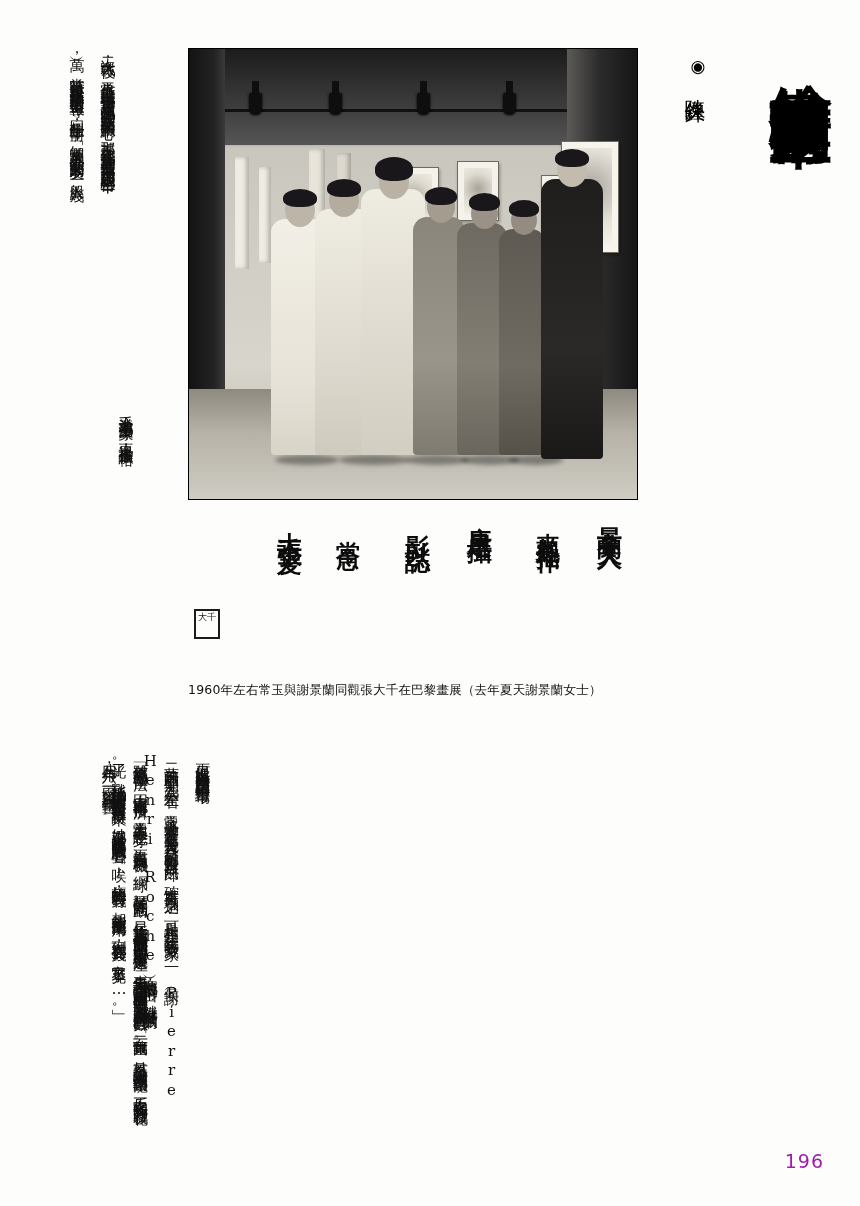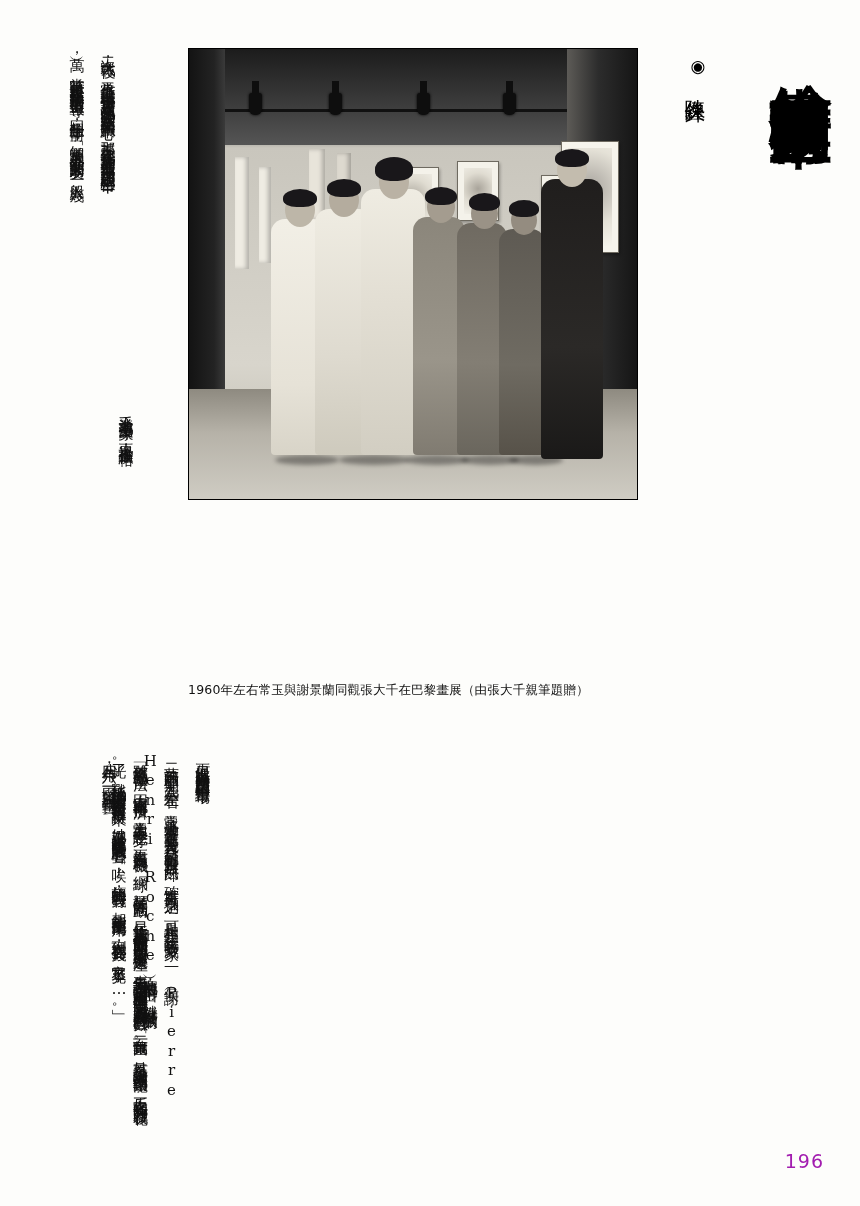--- a/index.html
+++ b/index.html
@@ -345,22 +345,31 @@
 
     <div class="person" style="left:310px; width:46px; height:226px; background:linear-gradient(180deg,#5e5a53 0%,#6f6b62 60%,#575249 100%);"></div>
     <div class="head" style="left:322px; bottom:264px; width:26px; height:30px; background:#948c80;"></div>
     <div class="hair" style="left:320px; bottom:282px; width:30px; height:17px;"></div>
 
     <div class="person" style="left:352px; width:62px; height:280px; bottom:40px; background:linear-gradient(180deg,#201e1d 0%,#2b2927 60%,#1a1918 100%);"></div>
     <div class="head" style="left:368px; bottom:312px; width:30px; height:34px; background:#c3bcae;"></div>
     <div class="hair" style="left:366px; bottom:332px; width:34px; height:18px;"></div>
   </div>
 
-
-  <div class="caption">1960年左右常玉與謝景蘭同觀張大千在巴黎畫展（由張大千親筆題贈）</div>
+  <div class="callig">
+    <div class="col" style="right:10px;  top:2px;  font-size:25px;">景蘭夫人</div>
+    <div class="col" style="right:72px;  top:8px;  font-size:24px;">來觀拙作</div>
+    <div class="col" style="right:140px; top:2px;  font-size:25px;">庚是攝</div>
+    <div class="col" style="right:202px; top:10px; font-size:25px;">影以誌</div>
+    <div class="col" style="right:272px; top:16px; font-size:24px;">當念</div>
+    <div class="col" style="right:330px; top:6px;  font-size:25px;">大千張爰</div>
+    <div class="seal">大千</div>
+  </div>
+
+  <div class="caption">1960年左右常玉與謝景蘭同觀張大千在巴黎畫展（去年夏天謝景蘭女士）</div>
 
   <div id="top-left-block">
     <div class="vcol">二次大戰後，常玉作品首次出現在拍賣市場該是一九八三年的巴黎國立藝術品拍賣中心，那張五〇年代裸女油畫的落搥價爲二萬法郎（加上稅約台幣十二</div>
     <div class="vcol">萬），當時筆者曾於民生報作精簡的常玉畫價報導。回想十餘年前，知道「常玉」的不外乎文藝圈的朋友，一般人幾</div>
   </div>
 
   <div id="mid-left-block">
     <div class="vcol">乎連名字都沒印象，更遑論畫作價格，</div>
   </div>
 

